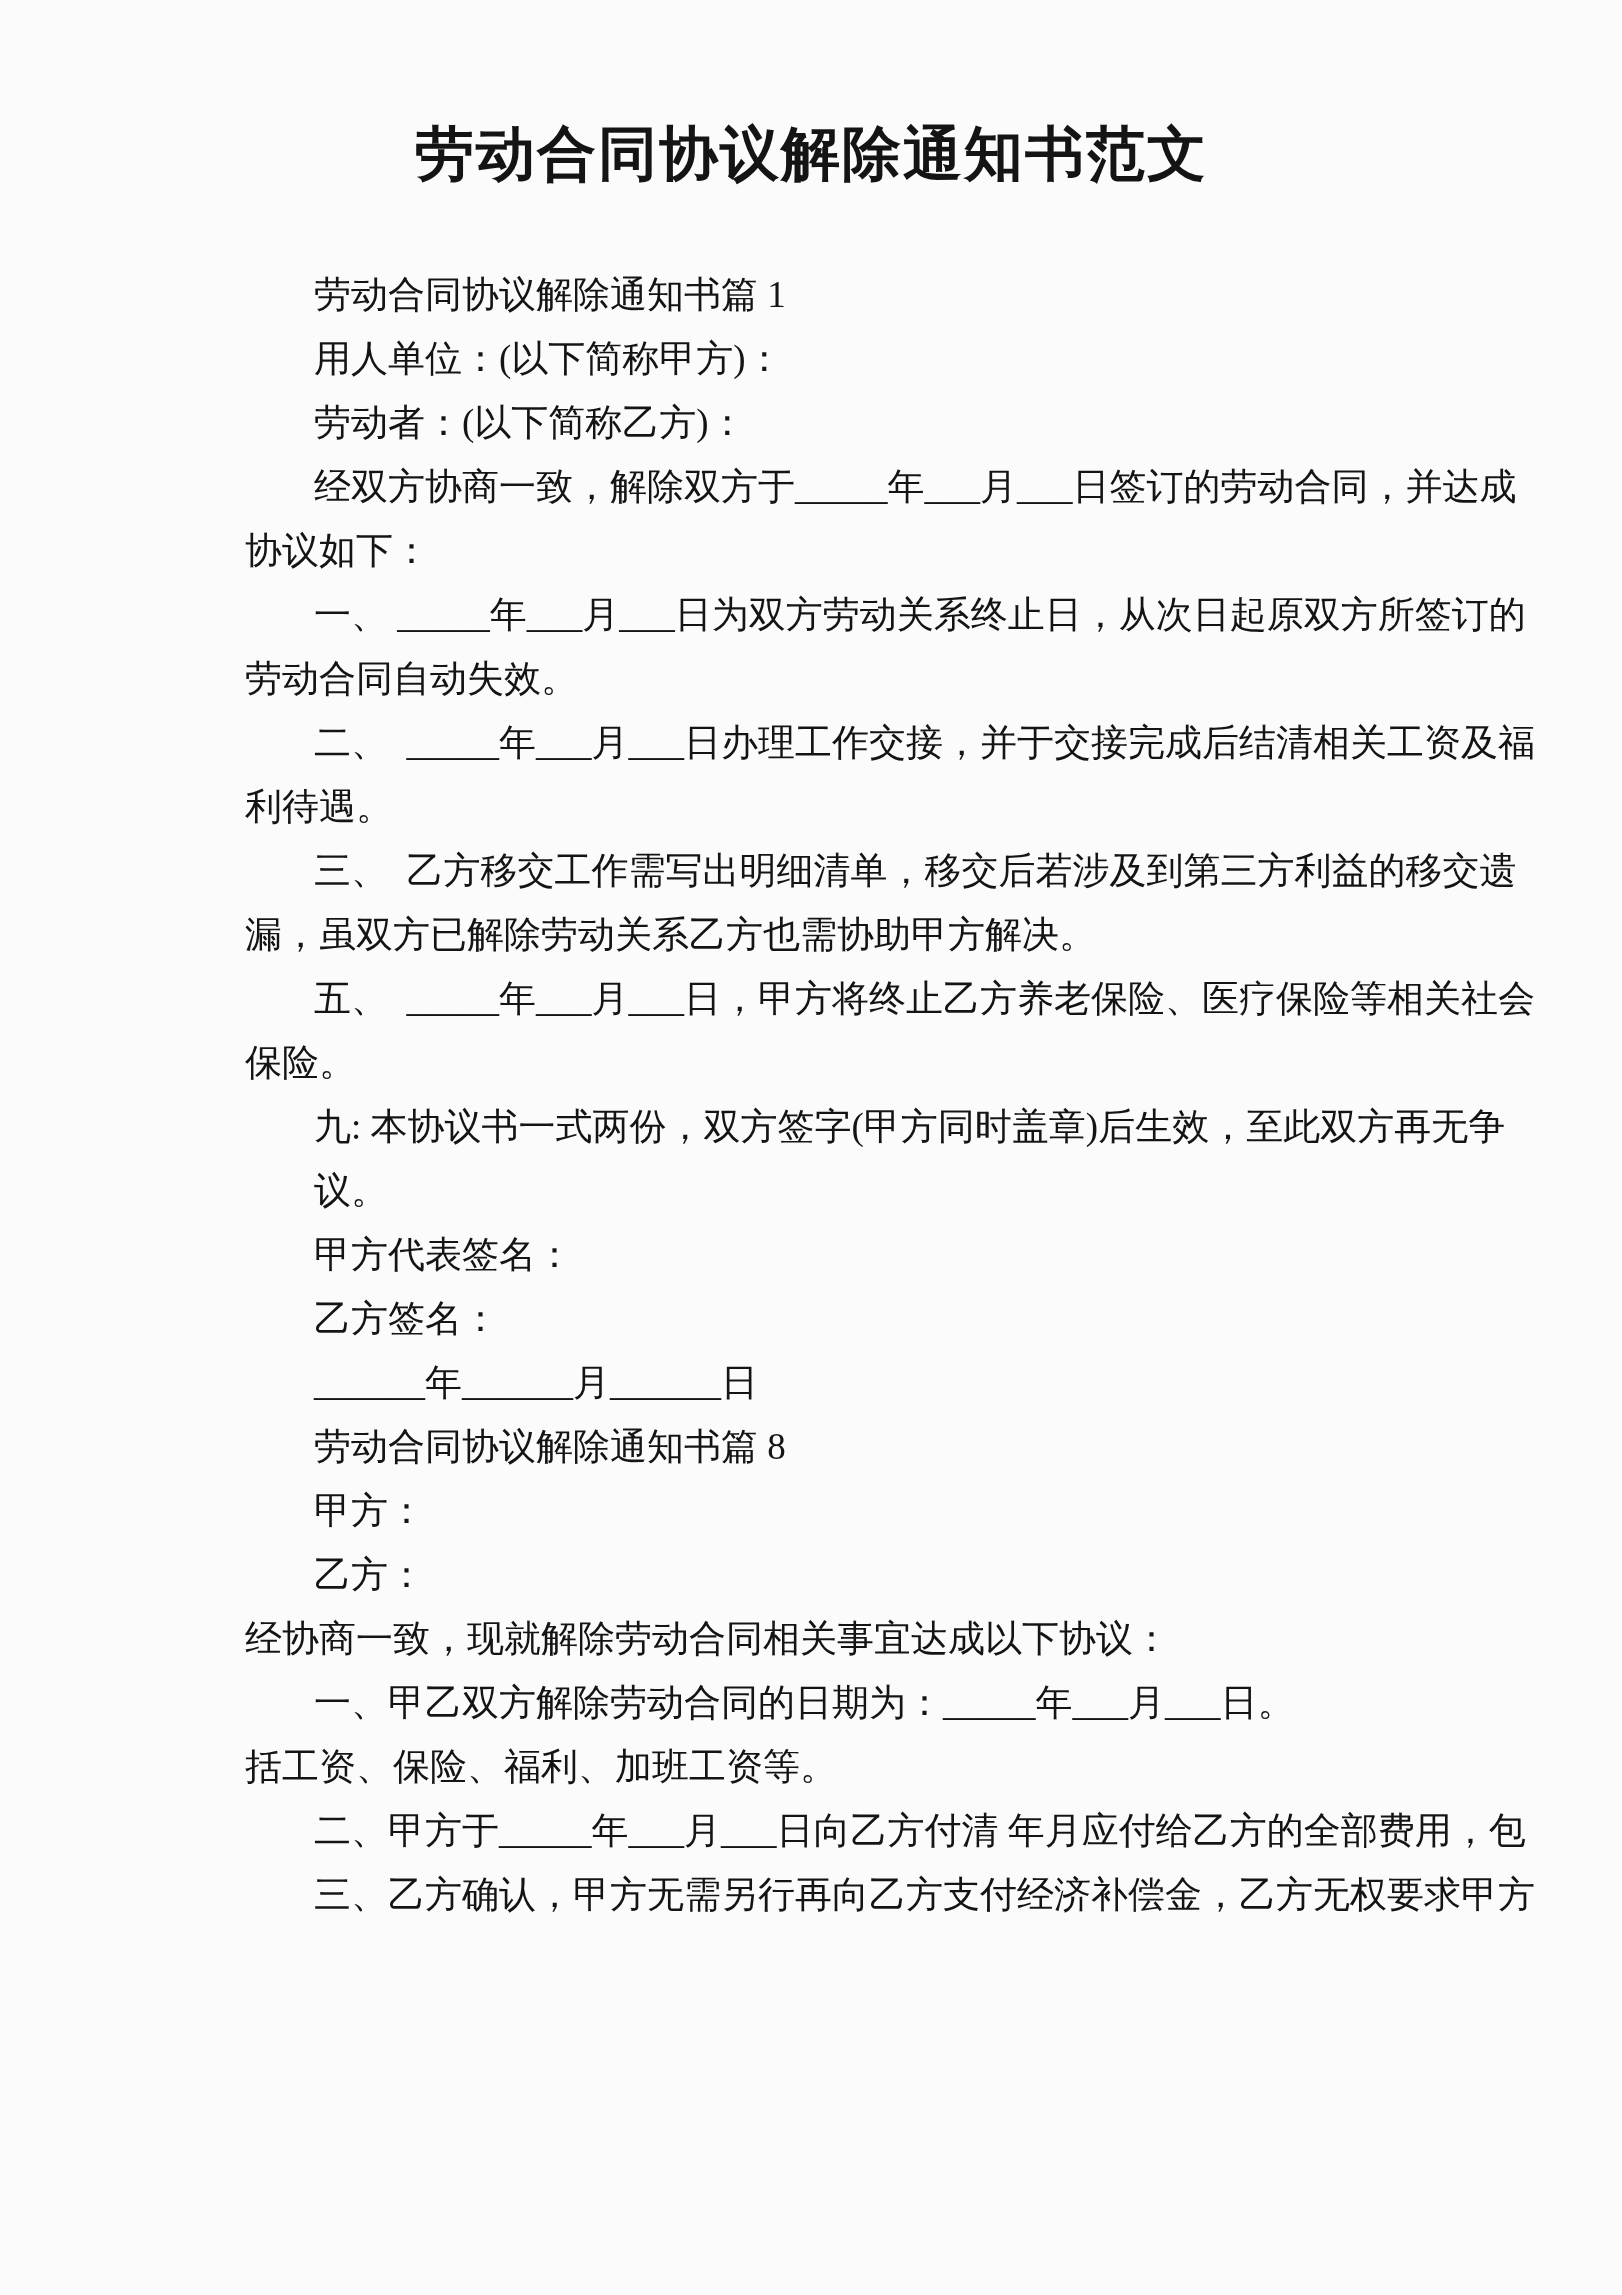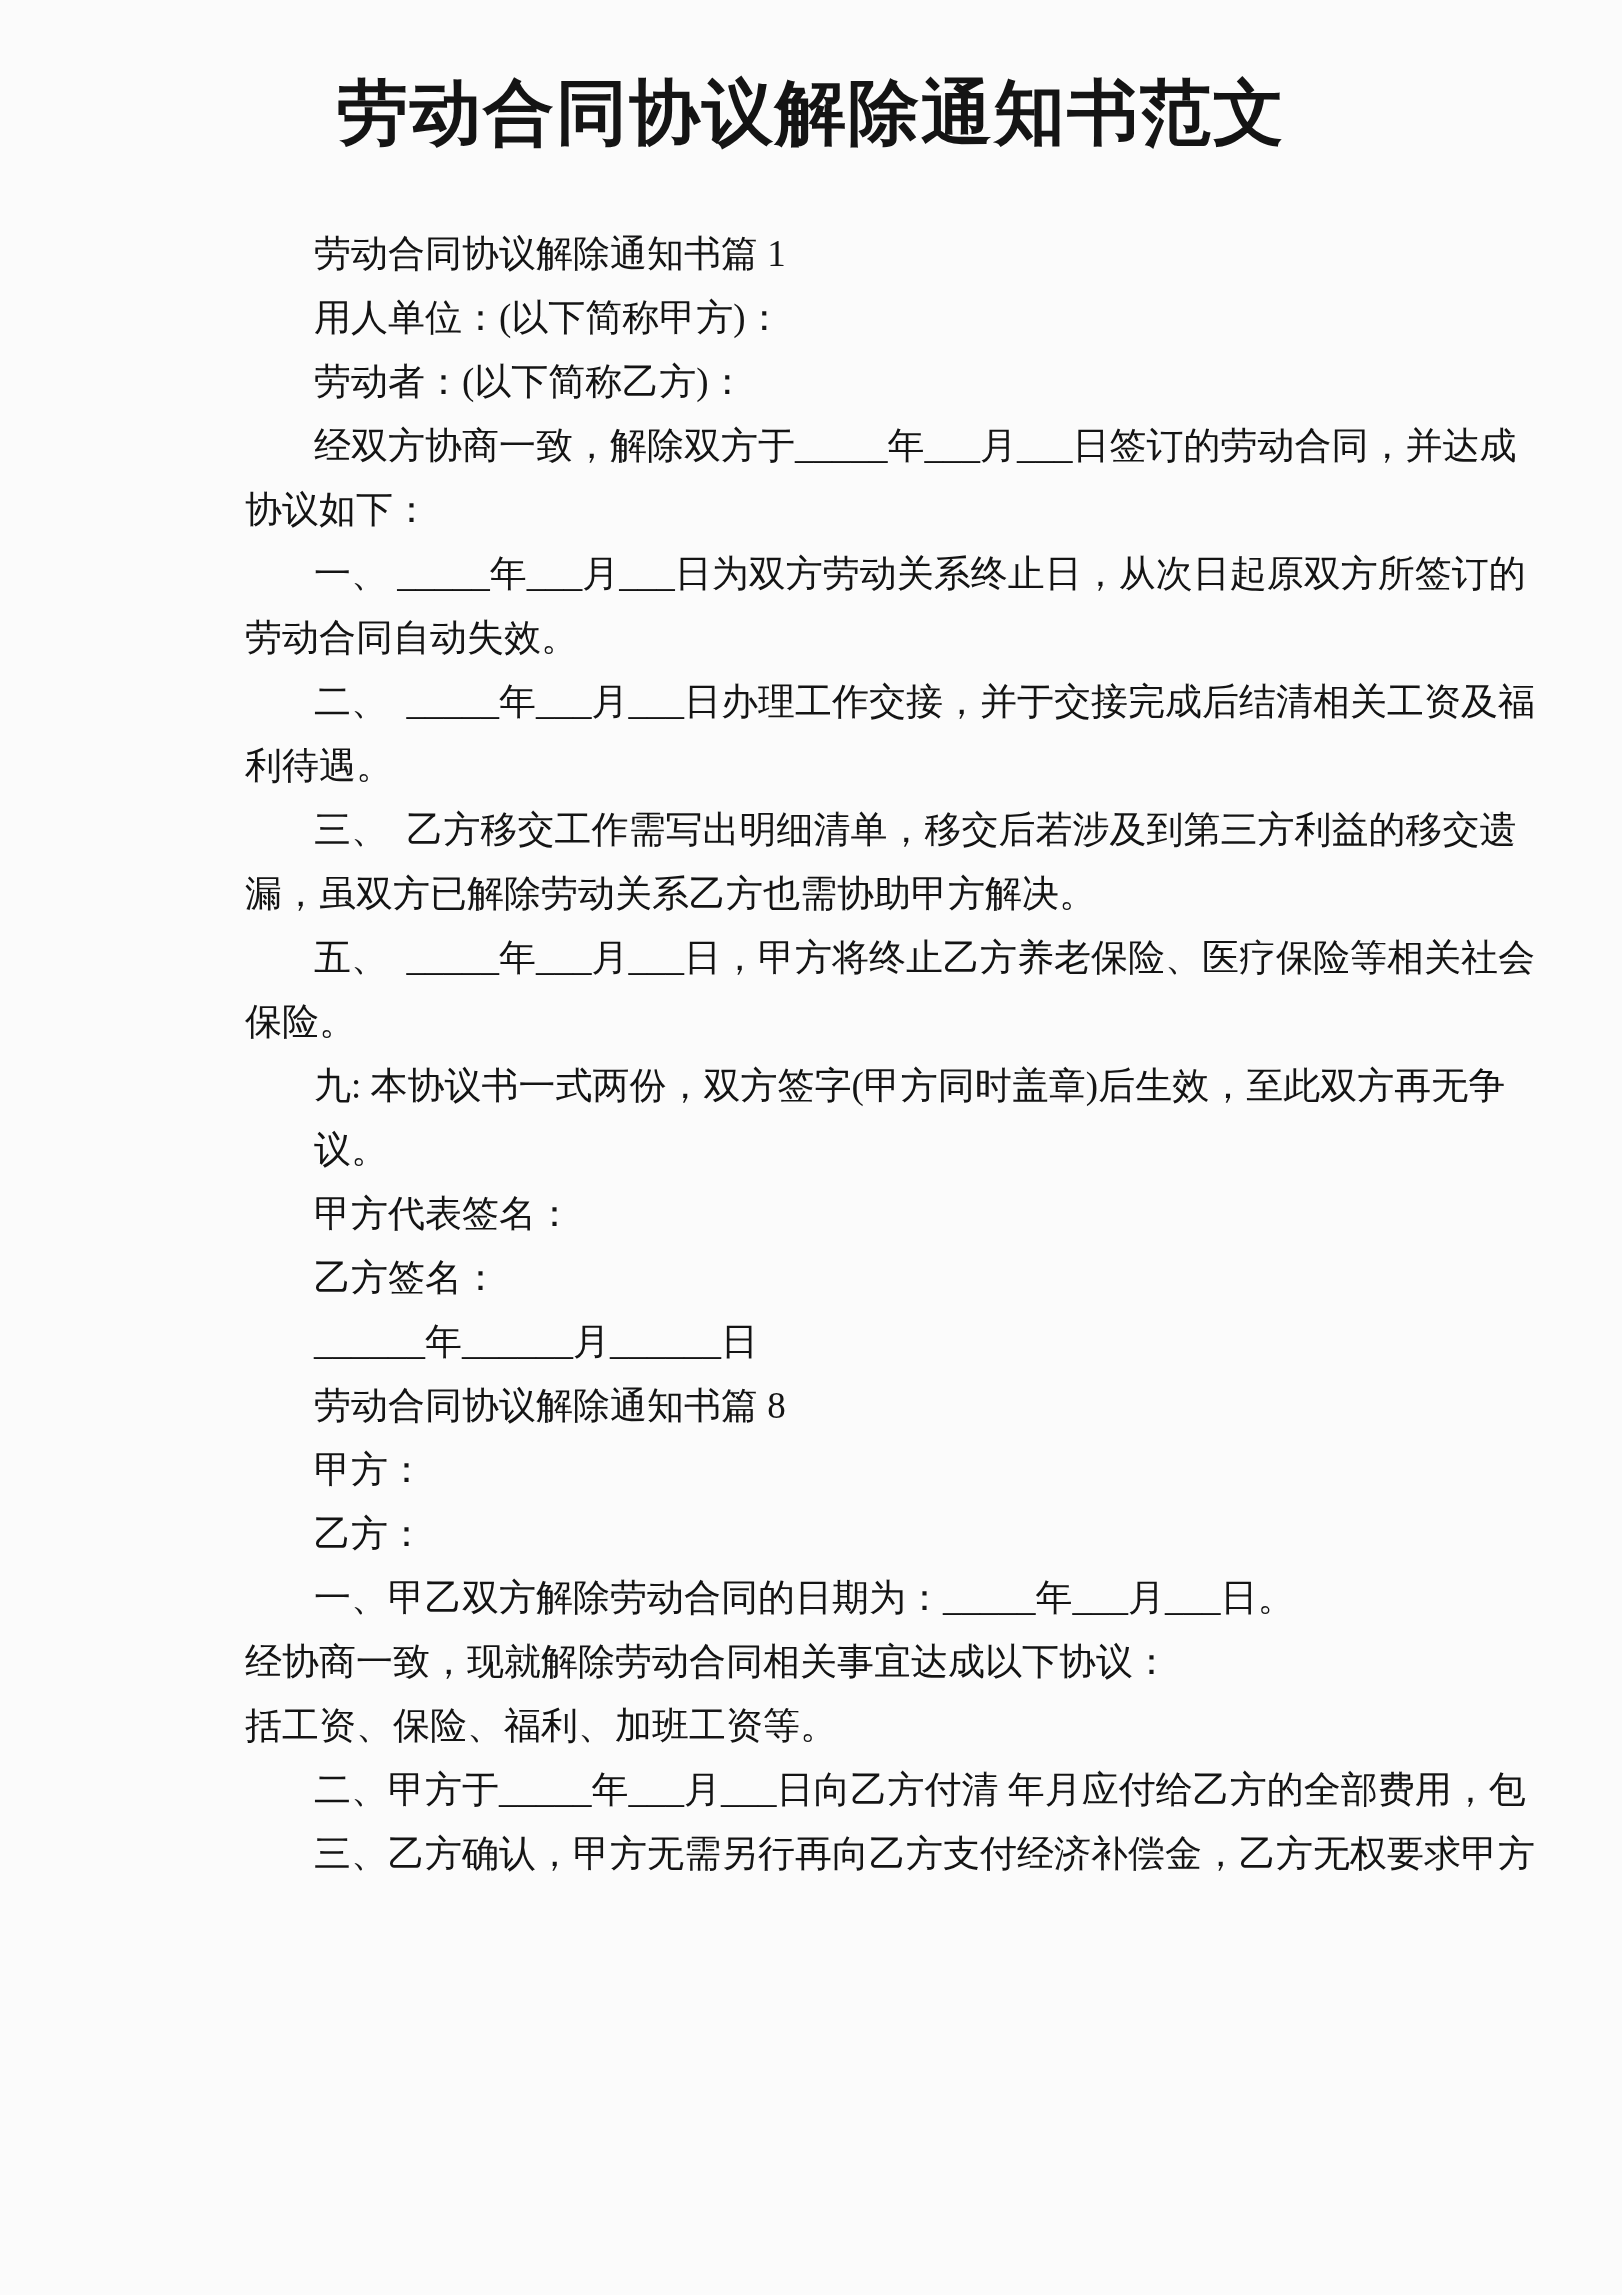--- a/index.html
+++ b/index.html
@@ -10,24 +10,24 @@
     position: relative;
     width: 1623px;
     height: 2295px;
     background: #fbfbfb;
     color: #141414;
     font-family: "Liberation Serif", "DejaVu Serif", serif;
     overflow: hidden;
     box-sizing: border-box;
   }
   .doc-title {
-    margin: 0;
-    padding-top: 83px;
+    margin: 8px;
+    padding-top: 116px;
     text-align: center;
-    font-size: 71px;
+    font-size: 59px;
     line-height: 60px;
     font-weight: bold;
     letter-spacing: 2px;
     white-space: pre;
   }
   .doc-body {
     margin-top: 79px;
     padding-left: 245px;
     padding-right: 216px;
   }
@@ -64,20 +64,20 @@
       <div class="doc-line indent">五、  _____年___月___日，甲方将终止乙方养老保险、医疗保险等相关社会</div>
       <div class="doc-line">保险。</div>
       <div class="doc-line indent">九: 本协议书一式两份，双方签字(甲方同时盖章)后生效，至此双方再无争</div>
       <div class="doc-line indent">议。</div>
       <div class="doc-line indent">甲方代表签名：</div>
       <div class="doc-line indent">乙方签名：</div>
       <div class="doc-line indent">______年______月______日</div>
       <div class="doc-line indent">劳动合同协议解除通知书篇 8</div>
       <div class="doc-line indent">甲方：</div>
       <div class="doc-line indent">乙方：</div>
+      <div class="doc-line">经协商一致，现就解除劳动合同相关事宜达成以下协议：</div>
       <div class="doc-line indent">一、甲乙双方解除劳动合同的日期为：_____年___月___日。</div>
-      <div class="doc-line">经协商一致，现就解除劳动合同相关事宜达成以下协议：</div>
       <div class="doc-line">括工资、保险、福利、加班工资等。</div>
       <div class="doc-line indent">二、甲方于_____年___月___日向乙方付清 年月应付给乙方的全部费用，包</div>
       <div class="doc-line indent">三、乙方确认，甲方无需另行再向乙方支付经济补偿金，乙方无权要求甲方</div>
     </div>
 </div>
 
 
 </body></html>

